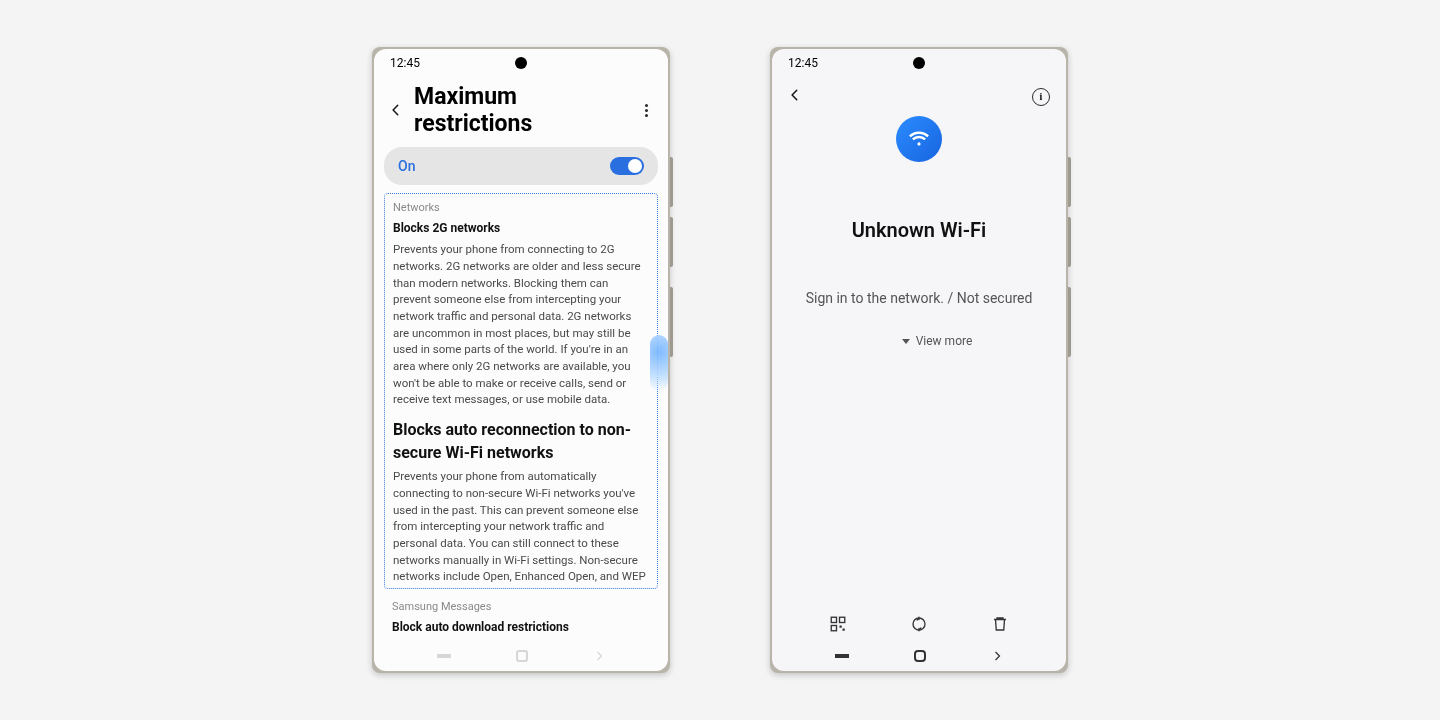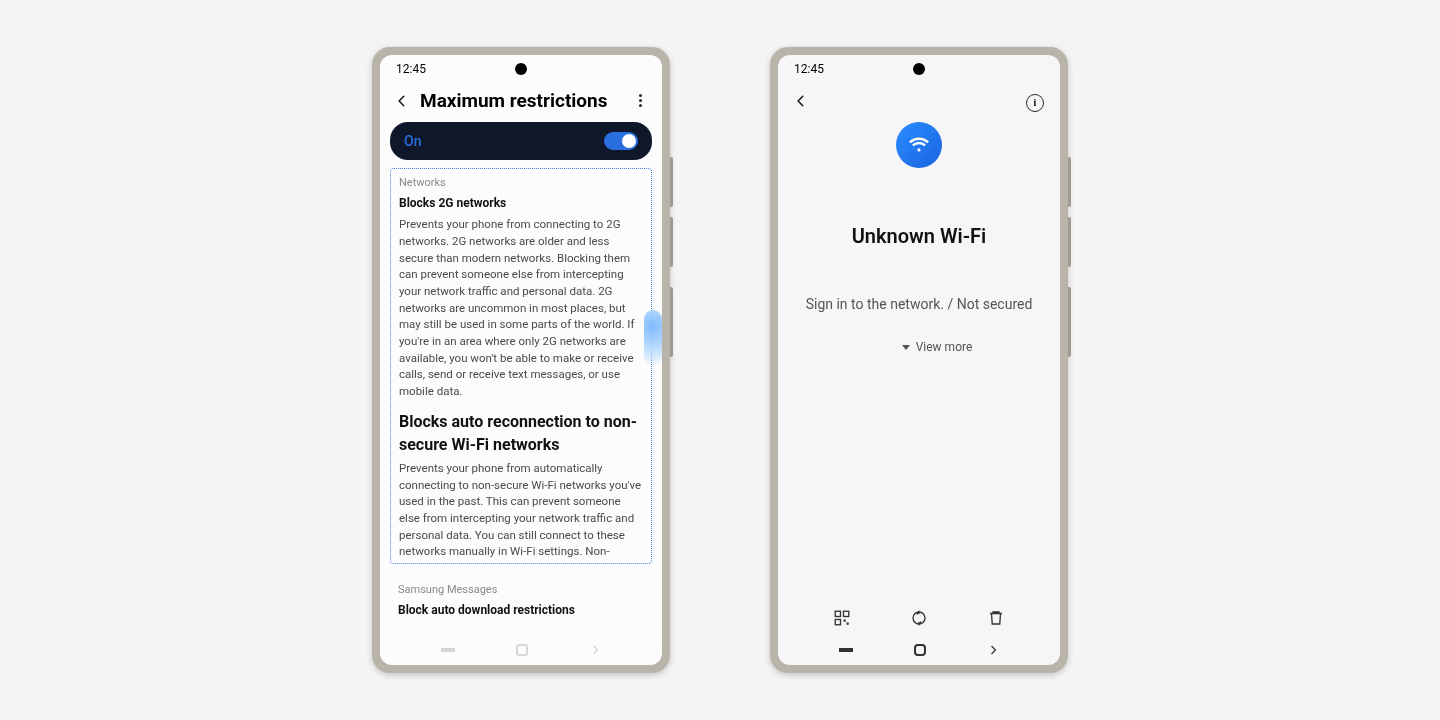--- a/index.html
+++ b/index.html
@@ -11,22 +11,22 @@
     display: flex;
     justify-content: center;
     align-items: center;
     gap: 100px;
     overflow: hidden;
   }
   .phone-frame {
     width: 298px;
     height: 626px;
     background: #b9b4a9;
-    border-radius: 18px;
-    padding: 8px;
+    border-radius: 8px;
+    padding: 2px;
     position: relative;
     box-shadow: 0 2px 6px rgba(0,0,0,0.2);
   }
   .phone-side-btn {
     position: absolute;
     right: -3px;
     width: 3px;
     background: #9f9a8f;
     border-radius: 0 2px 2px 0;
   }
@@ -63,33 +63,33 @@
     border-radius: 50%;
   }
   
   .appbar {
     display: flex;
     align-items: center;
     padding: 6px 14px 10px 12px;
   }
   .back-btn { width: 20px; display:flex; align-items:center; justify-content:center; }
   .appbar h1 {
-    font-size: 19px;
+    font-size: 23px;
     font-weight: 700;
     color: #000;
     margin-left: 8px;
     flex: 1;
   }
   .more-btn { width: 16px; display:flex; justify-content:center; }
   .dots { display:flex; flex-direction:column; gap:2px; }
   .dots span { width:3px; height:3px; background:#2b2b2b; border-radius:50%; }
   .on-row {
     margin: 0 10px;
     padding: 10px 14px;
-    background: #0f172a;
+    background: #e5e5e5;
     border-radius: 18px;
     display: flex;
     align-items: center;
     justify-content: space-between;
     gap: 8px;
   }
   .on-row .lbl { color:#2a6fe0; font-weight:500; font-size:14px; }
   .toggle {
     width: 34px; height: 18px; border-radius: 10px; position: relative;
   }
@@ -106,21 +106,21 @@
     padding: 8px 10px 0 10px;
     font-size: 11.5px;
     line-height: 1.45;
     color: #4a4a4a;
     position: relative;
   }
   .hl-box {
     border: 1px dotted #3a7be0;
     padding: 6px 8px 8px 8px;
     border-radius: 4px;
-    margin-bottom: 18px;
+    margin-bottom: 10px;
     max-height: 396px;
     overflow: hidden;
   }
   .sect-label { color:#8a8a8a; font-size:11px; margin-bottom:4px; }
   .sect-title { font-weight:700; color:#111; font-size:12px; margin-bottom:4px;}
   .sect-title2 { font-weight:700; color:#111; font-size:16px; margin:10px 0 4px; }
   .scroll-thumb {
     position:absolute;
     right:0; top:150px;
     width:18px; height:56px;

